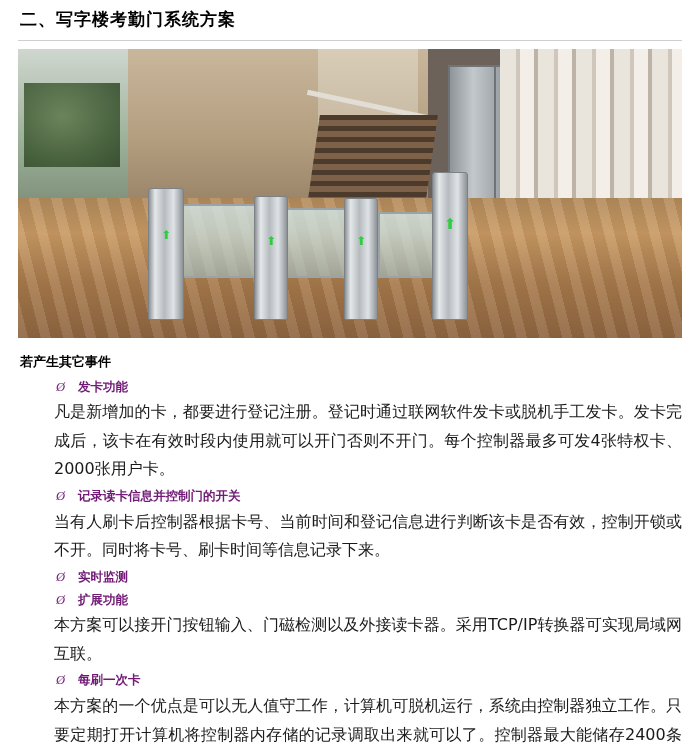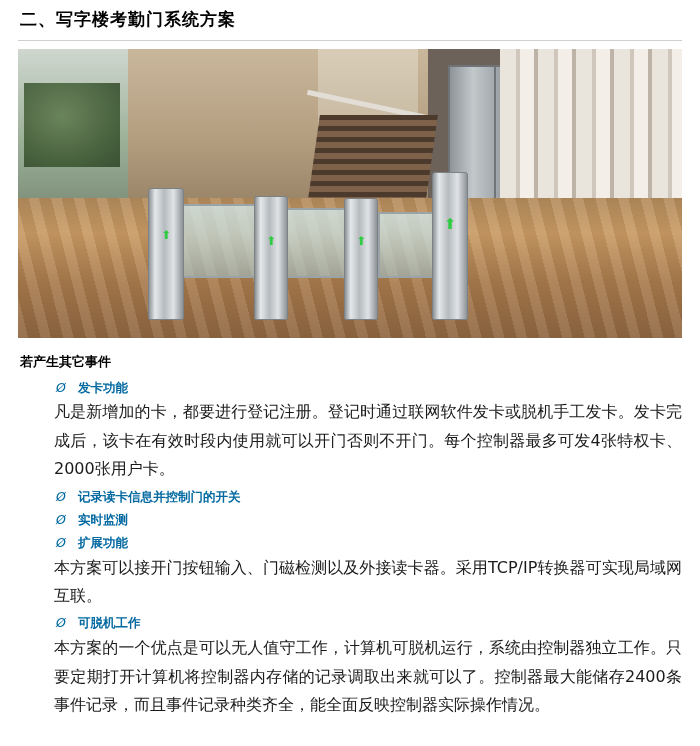--- a/index.html
+++ b/index.html
@@ -133,24 +133,25 @@
   .section-title {
     font-size: 13px;
     font-weight: bold;
     color: #000;
     margin: 0 0 4px 2px;
     line-height: 1.6;
   }
   .feature { margin: 0 0 1px 0; }
   .feature-head {
     font-size: 12.5px;
-    color: #0369a1;
+    color: #701a75;
     line-height: 1.75;
     padding-left: 38px;
     font-weight: bold;
+    font-family: Liberation Serif, serif;
   }
   .feature-head .mark {
     display: inline-block;
     width: 22px;
     font-weight: normal;
     font-style: italic;
   }
   .feature-body {
     font-size: 16px;
     color: #1a1a1a;
@@ -199,29 +200,30 @@
   <div class="section-title">若产生其它事件</div>
 
   <div class="feature">
     <div class="feature-head"><span class="mark">Ø</span><span>发卡功能</span></div>
     <div class="feature-body">凡是新增加的卡，都要进行登记注册。登记时通过联网软件发卡或脱机手工发卡。发卡完成后，该卡在有效时段内使用就可以开门否则不开门。每个控制器最多可发4张特权卡、2000张用户卡。</div>
   </div>
 
 
   <div class="feature">
     <div class="feature-head"><span class="mark">Ø</span><span>记录读卡信息并控制门的开关</span></div>
+    <div class="feature-body">当有人刷卡后控制器根据卡号、当前时间和登记信息进行判断该卡是否有效，控制开锁或不开。同时将卡号、刷卡时间等信息记录下来。</div>
   </div>
 
   <div class="feature">
     <div class="feature-head"><span class="mark">Ø</span><span>实时监测</span></div>
   </div>
 
   <div class="feature">
     <div class="feature-head"><span class="mark">Ø</span><span>扩展功能</span></div>
     <div class="feature-body">本方案可以接开门按钮输入、门磁检测以及外接读卡器。采用TCP/IP转换器可实现局域网互联。</div>
   </div>
 
   <div class="feature">
-    <div class="feature-head"><span class="mark">Ø</span><span>可脱机工作</span></div>
+    <div class="feature-head"><span class="mark">Ø</span><span>每刷一次卡</span></div>
     <div class="feature-body">本方案的一个优点是可以无人值守工作，计算机可脱机运行，系统由控制器独立工作。只要定期打开计算机将控制器内存储的记录调取出来就可以了。控制器最大能储存2400条事件记录，而且事件记录种类齐全，能全面反映控制器实际操作情况。</div>
   </div>
 
 </div>
 
 </body></html>

